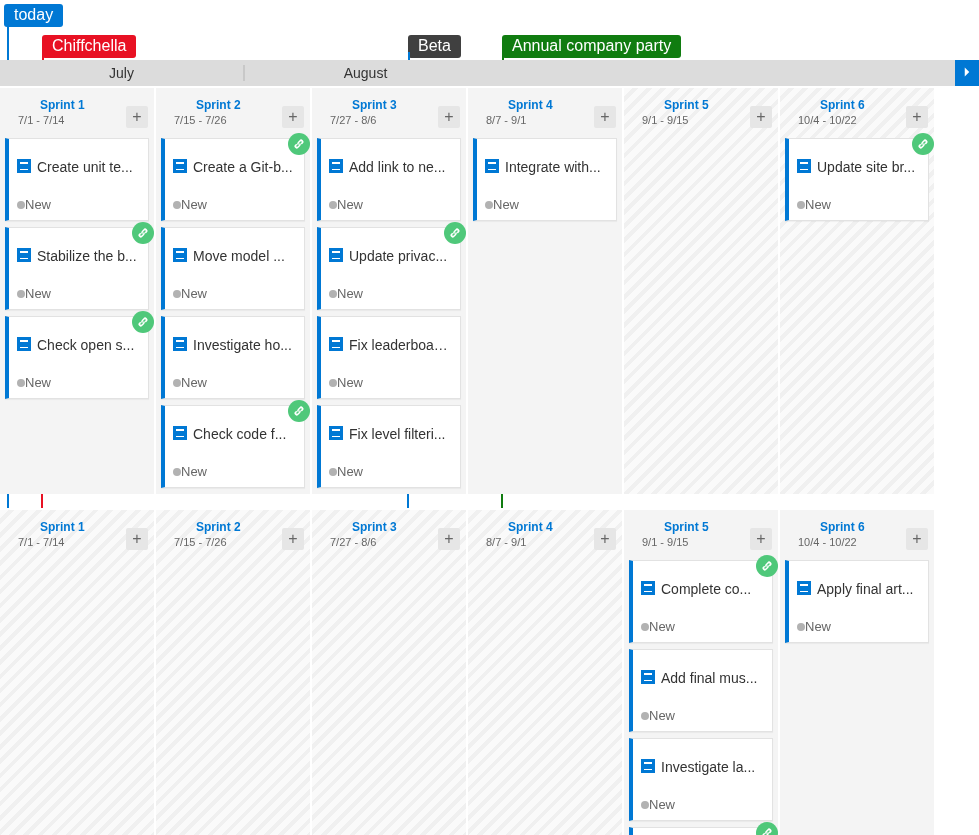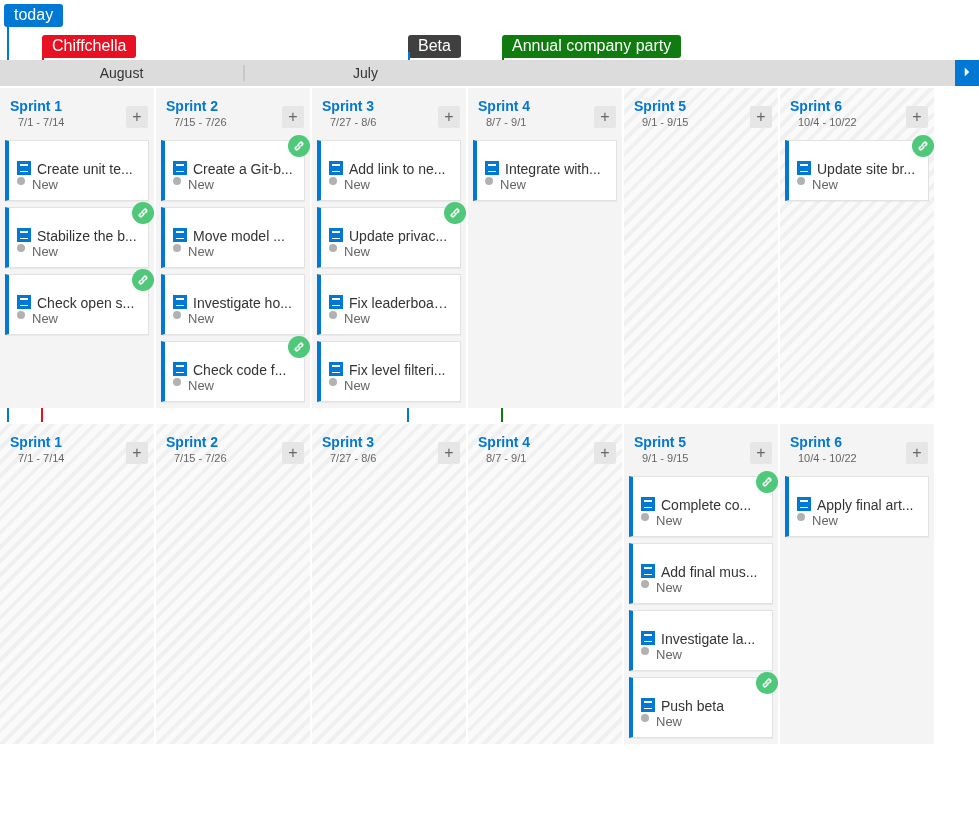--- a/index.html
+++ b/index.html
@@ -94,21 +94,21 @@
       -45deg,
       #fafafa, #fafafa 6px,
       #f0f0f0 6px, #f0f0f0 10px
     );
   }
 
   .sprint-head {
     padding: 10px 10px 6px 10px;
     position: relative;
   }
-  .sprint-title { color: #0078d4; font-weight: 600; font-size: 14px; }
+  .sprint-title { color: #0078d4; font-weight: 600; font-size: 12px; margin-left: 30px; }
   .sprint-dates { color: #666; font-size: 11px; margin-top: 2px; margin-left: 8px; }
   .add-btn {
     position: absolute;
     top: 18px;
     right: 6px;
     width: 22px;
     height: 22px;
     background: #e6e6e6;
     color: #666;
     display: flex;
@@ -160,23 +160,24 @@
   }
   .card-title {
     white-space: nowrap;
     overflow: hidden;
     text-overflow: ellipsis;
     color: #333;
     font-size: 14px;
     max-width: 100px;
   }
   .card-state {
-    margin-top: 0;
-    display: flex;
-    gap: 7px;
+    margin-top: 22px;
+    display: flex;
+    align-items: center;
+    gap: 0;
     color: #666;
     font-size: 13px;
   }
   .state-dot {
     width: 8px;
     height: 8px;
     border-radius: 50%;
     background: #b2b2b2;
     display: inline-block;
   }
@@ -219,22 +220,22 @@
   <div class="badge badge-chiff">Chiffchella</div>
   <div class="badge badge-beta">Beta</div>
   <div class="badge badge-party">Annual company party</div>
   <div class="vline vline-today"></div>
   <div class="vline vline-chiff"></div>
   <div class="vline vline-beta"></div>
   <div class="vline vline-party"></div>
 </div>
 
 <div class="months">
+  <div class="month">July</div>
   <div class="month">August</div>
-  <div class="month">July</div>
   <div class="month-nav">
     <span>
       <svg viewBox="0 0 16 16">
           <path d="M5 2l6 6-6 6V2z"></path>
         </svg>
     </span>
   </div>
 </div>
 
 <div class="lanes" id="lanes">

